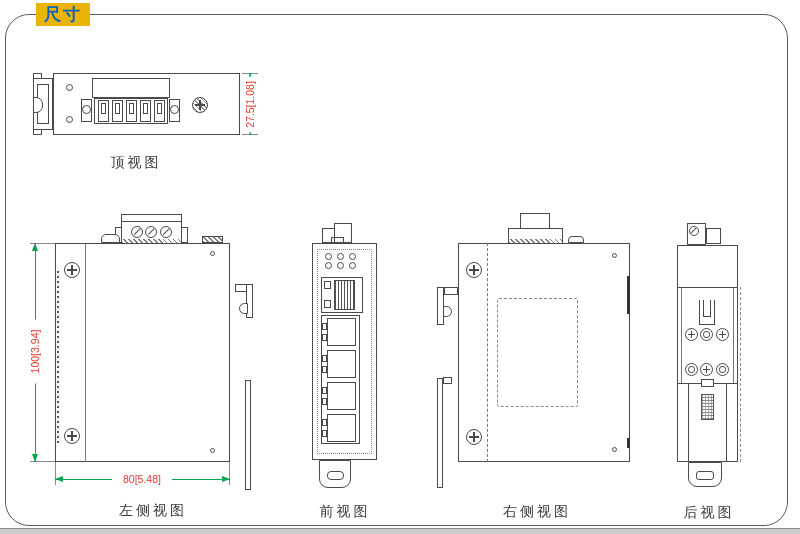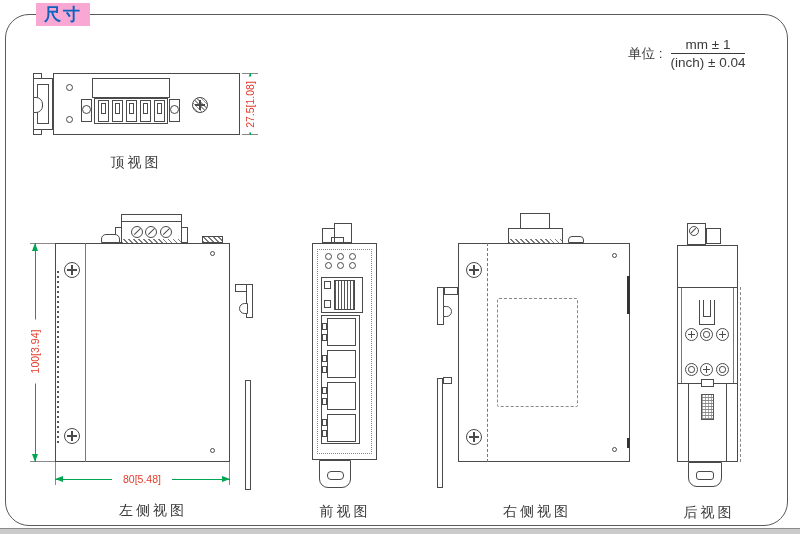--- a/index.html
+++ b/index.html
@@ -30,21 +30,21 @@
   .arrow{position:absolute;width:0;height:0;}
   .arrow.up{border-left:3px solid transparent;border-right:3px solid transparent;border-bottom:8px solid var(--green);}
   .arrow.down{border-left:3px solid transparent;border-right:3px solid transparent;border-top:8px solid var(--green);}
   .arrow.left{border-top:3px solid transparent;border-bottom:3px solid transparent;border-right:8px solid var(--green);}
   .arrow.right{border-top:3px solid transparent;border-bottom:3px solid transparent;border-left:8px solid var(--green);}
   .dimtext{position:absolute;color:var(--red);font-size:10.5px;line-height:13px;background:#fff;text-align:center;white-space:nowrap;}
   .vert{transform:rotate(-90deg);}
   .viewlabel{position:absolute;width:120px;text-align:center;font-size:14px;color:var(--label);letter-spacing:3px;white-space:nowrap;}
   .hatch{background:repeating-linear-gradient(45deg,#7a7a7a 0 1px,#fff 1px 3.5px);}
   .frame{position:absolute;left:5px;top:14px;width:783px;height:512px;border:1.5px solid #5a5a5a;border-radius:24px;box-sizing:border-box;}
-  .sect-title{position:absolute;left:36px;top:3px;padding:0 8px;background:#f9a8d4;color:var(--blue);
+  .sect-title{position:absolute;left:36px;top:3px;padding:0 8px;background:#eab308;color:var(--blue);
               font-size:17px;font-weight:bold;letter-spacing:2px;z-index:3;text-align:center;}
   .units{position:absolute;left:628px;top:37px;display:flex;align-items:center;gap:8px;color:#3a3a3a;z-index:2;}
   .units .ulabel{font-size:13.5px;}
   .units .frac{text-align:center;font-size:13.5px;}
   .units .frac .top{padding:0 6px 1px 6px;border-bottom:1.5px solid #3a3a3a;}
   .units .frac .bot{padding-top:1px;}
   .dotted{border-style:dotted;}
   .dashed{border-style:dashed;}
   .stripes-v{background:repeating-linear-gradient(90deg,#555 0 1px,#fff 1px 3px);}
   .spring{background:repeating-linear-gradient(0deg,#888 0 1px,transparent 1px 3px),
@@ -52,27 +52,20 @@
   .footer-strip{position:absolute;left:0;top:528px;width:800px;height:6px;background:#cbcbcb;border-top:1px solid #8a8a8a;box-sizing:border-box;}
 </style>
 </head>
 <body>
 
 <div class="canvas">
 
   <div class="frame"></div>
   <div class="sect-title">尺寸</div>
 
-  <div class="units">
-    <span class="ulabel">单位 :</span>
-    <span class="frac">
-      <div class="top">mm ± 1</div>
-      <div class="bot">(inch) ± 0.04</div>
-    </span>
-  </div>
 
   
   <div class="grp">
     
     <div class="o" style="left:33px;top:73px;width:9px;height:6px;"></div>
     <div class="o" style="left:33px;top:129px;width:9px;height:6px;"></div>
     <div class="o" style="left:33px;top:78px;width:20px;height:52px;"></div>
     <div class="ot" style="left:37px;top:84px;width:12px;height:40px;"></div>
     <div class="o" style="left:33px;top:97px;width:10px;height:16px;border-radius:0 7px 7px 0;"></div>
     

